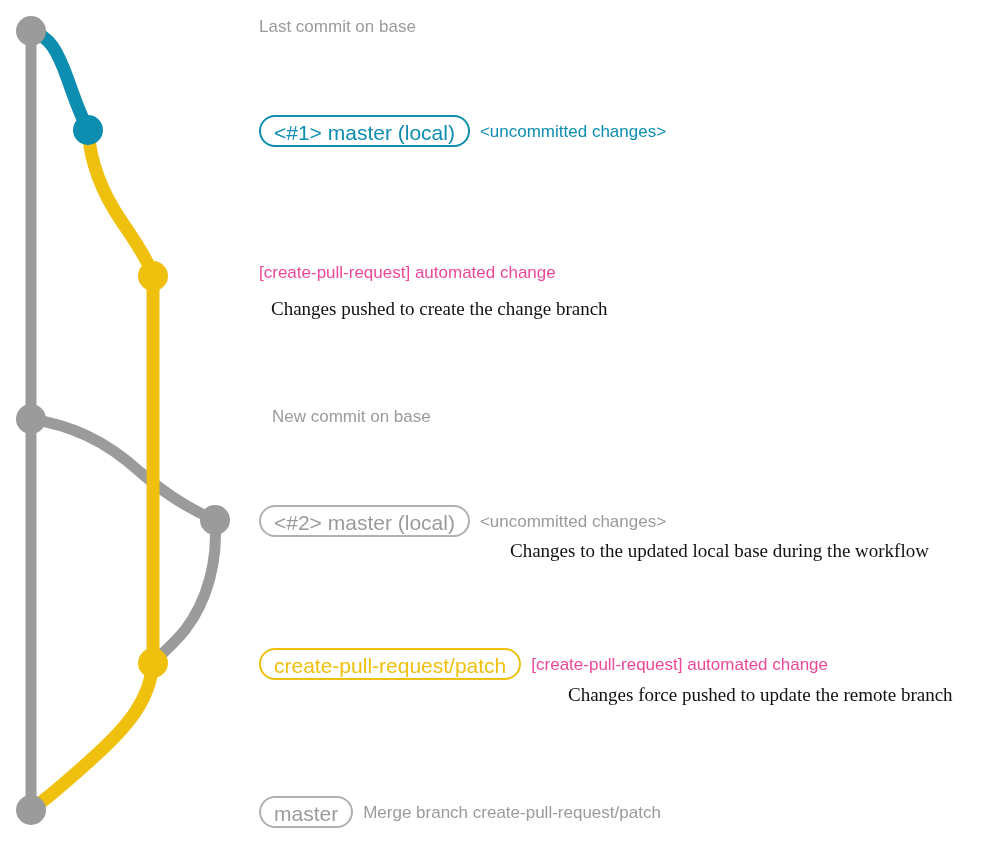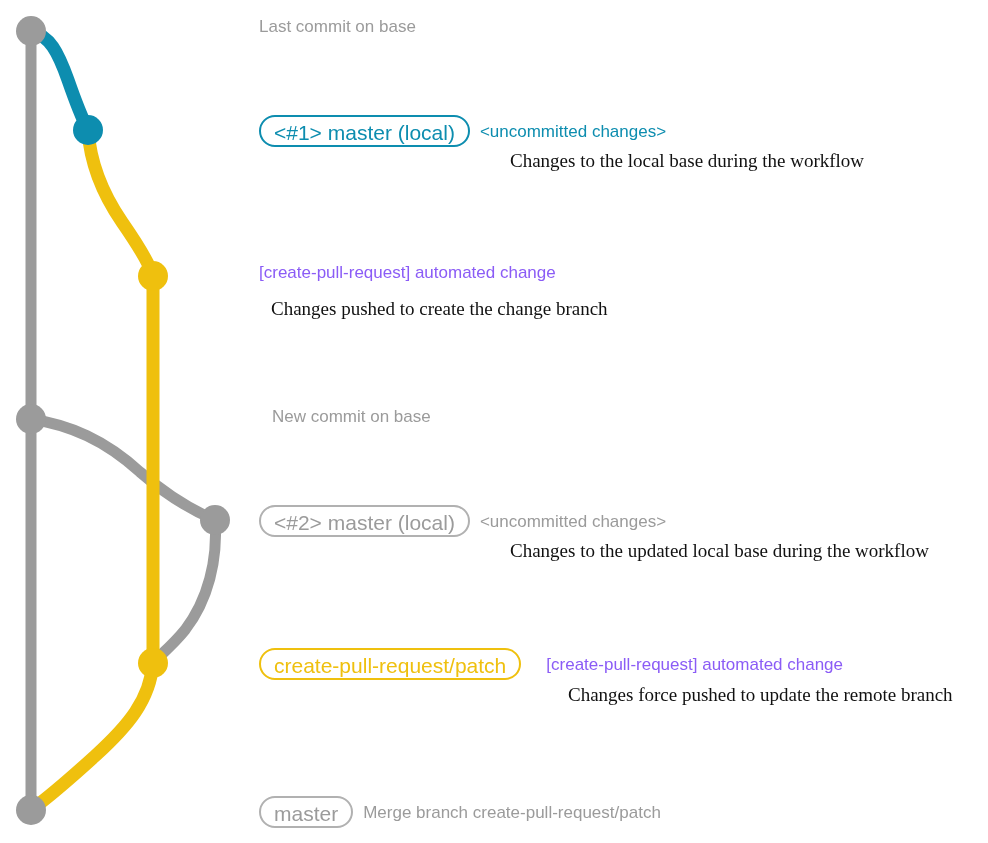--- a/index.html
+++ b/index.html
@@ -51,21 +51,21 @@
   .tag.blue   { border-color: #0d8daf; color: #0d8daf; }
   .tag.yellow { border-color: #efc00e; color: #efc00e; }
   .tag.gray   { border-color: #b1b1b1; color: #9b9b9b; }
 
   .subject {
     font-size: 17px;
     line-height: 1;
     color: #9b9b9b;
   }
   .subject.blue   { color: #0d8daf; }
-  .subject.yellow { color: #8b5cf6; }
+  .subject.yellow { color: #ec4899; }
   .subject.gray   { color: #9b9b9b; }
 
   .note {
     position: absolute;
     font-family: "Liberation Serif", serif;
     font-size: 19px;
     line-height: 1;
     color: #111111;
     white-space: nowrap;
   }
@@ -99,38 +99,37 @@
   </svg>
 
   <div class="row" style="left:259px; top:18px;">
     <span class="subject gray">Last commit on base</span>
   </div>
 
   <div class="row" style="left:259px; top:115px;">
     <span class="tag blue">&lt;#1&gt; master (local)</span>
     <span class="subject blue">&lt;uncommitted changes&gt;</span>
   </div>
-  <div class="note" style="left:510px; top:151px;">Changes to the local base during the workflow</div>
 
   <div class="row" style="left:259px; top:264px;">
     <span class="subject yellow">[create-pull-request] automated change</span>
   </div>
   <div class="note" style="left:271px; top:299px;">Changes pushed to create the change branch</div>
 
   <div class="row" style="left:272px; top:408px;">
     <span class="subject gray">New commit on base</span>
   </div>
 
   <div class="row" style="left:259px; top:505px;">
     <span class="tag gray">&lt;#2&gt; master (local)</span>
     <span class="subject gray">&lt;uncommitted changes&gt;</span>
   </div>
   <div class="note" style="left:510px; top:541px;">Changes to the updated local base during the workflow</div>
 
-  <div class="row" style="left:259px; top:648px;gap:15px;">
+  <div class="row" style="left:259px; top:648px;">
     <span class="tag yellow">create-pull-request/patch</span>
     <span class="subject yellow">[create-pull-request] automated change</span>
   </div>
   <div class="note" style="left:568px; top:685px;">Changes force pushed to update the remote branch</div>
 
   <div class="row" style="left:259px; top:796px;">
     <span class="tag gray">master</span>
     <span class="subject gray">Merge branch create-pull-request/patch</span>
   </div>
 

